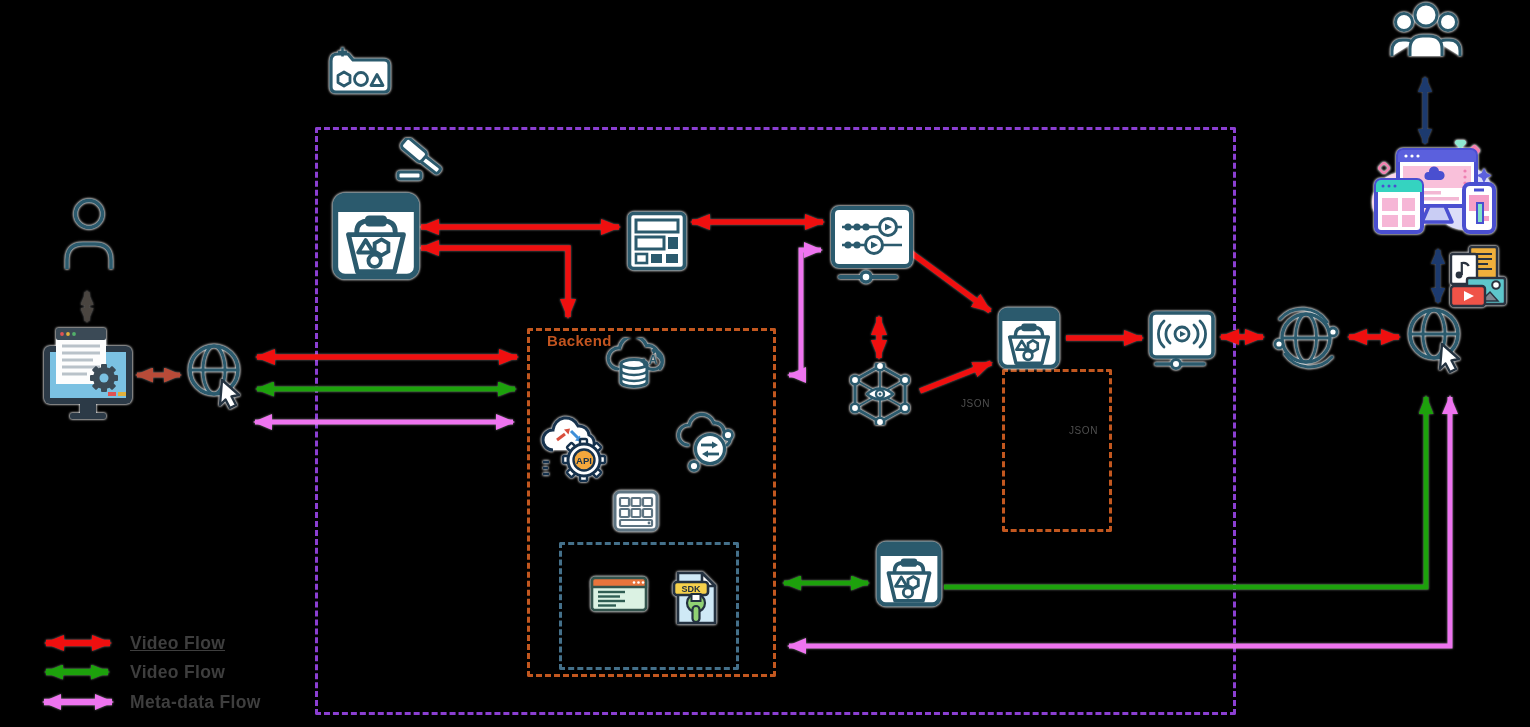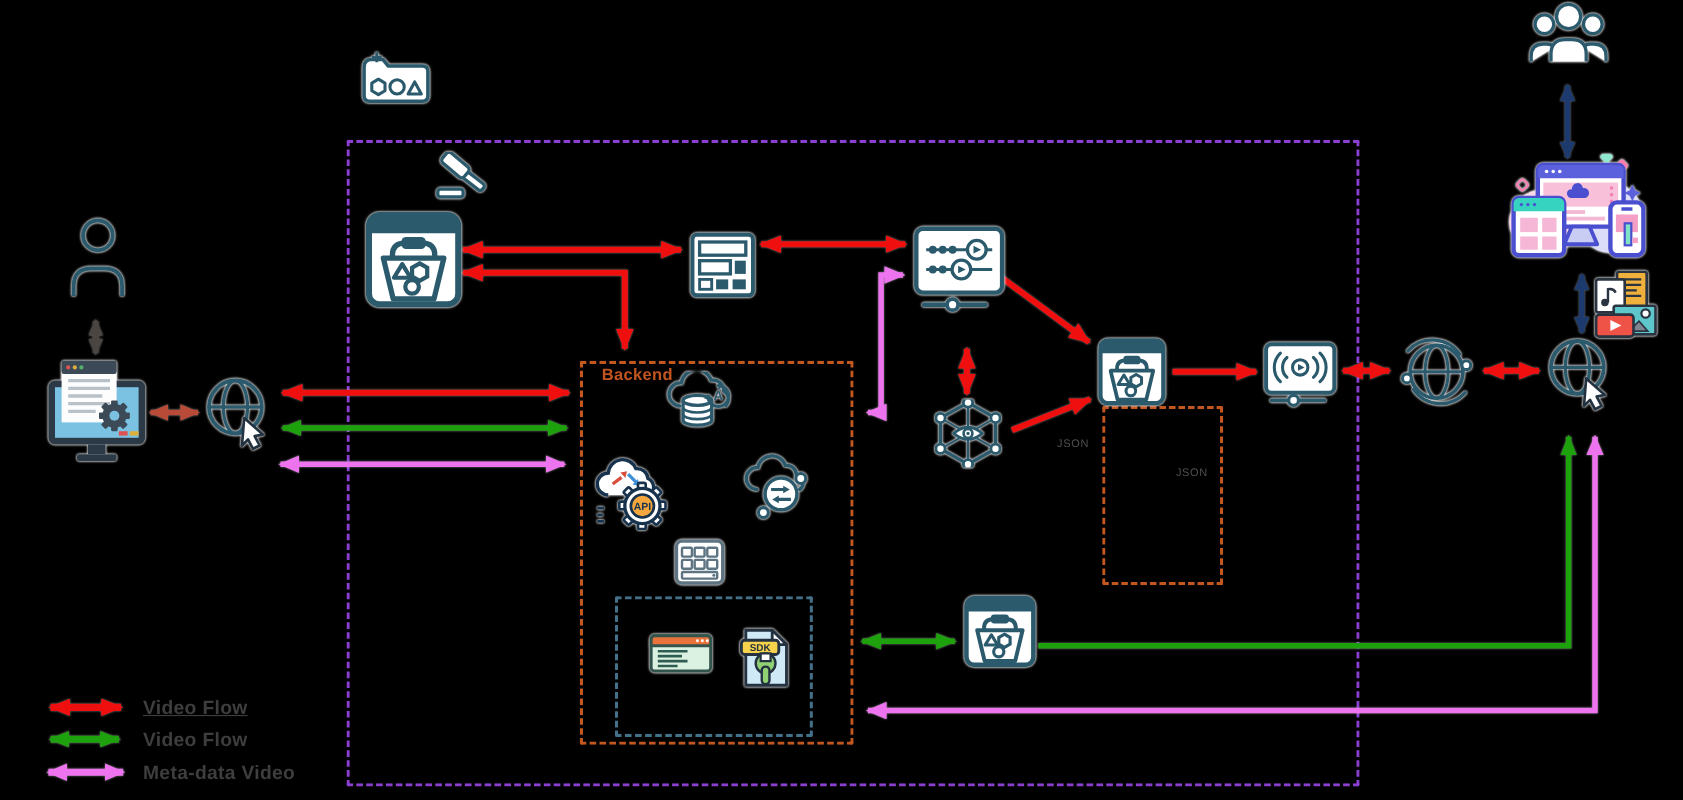--- a/index.html
+++ b/index.html
@@ -457,14 +457,14 @@
       <rect x="17" y="32" width="38" height="26" rx="2" fill="#5ec7cc" stroke="#2a3340" stroke-width="2.4"></rect>
       <path d="M20,55 l9,-11 6,7 5,-5 8,9 z" fill="#7e8791" stroke="#2a3340" stroke-width="1.5"></path>
       <circle cx="46" cy="39" r="3.8" fill="#fff" stroke="#2a3340" stroke-width="2"></circle>
       <rect x="1" y="40" width="34" height="20" rx="3" fill="#ef5348" stroke="#2a3340" stroke-width="2.4"></rect>
       <path d="M14,45 l10,5 -10,5 z" fill="#fff"></path>
     </svg>
   </div>
 
   <div class="legend-label" style="left:130px;top:633px;text-decoration:underline;">Video Flow</div>
   <div class="legend-label" style="left:130px;top:662px;">Video Flow</div>
-  <div class="legend-label" style="left:130px;top:692px;">Meta-data Video</div>
+  <div class="legend-label" style="left:130px;top:692px;">Meta-data Flow</div>
 </div>
 
 </body></html>

